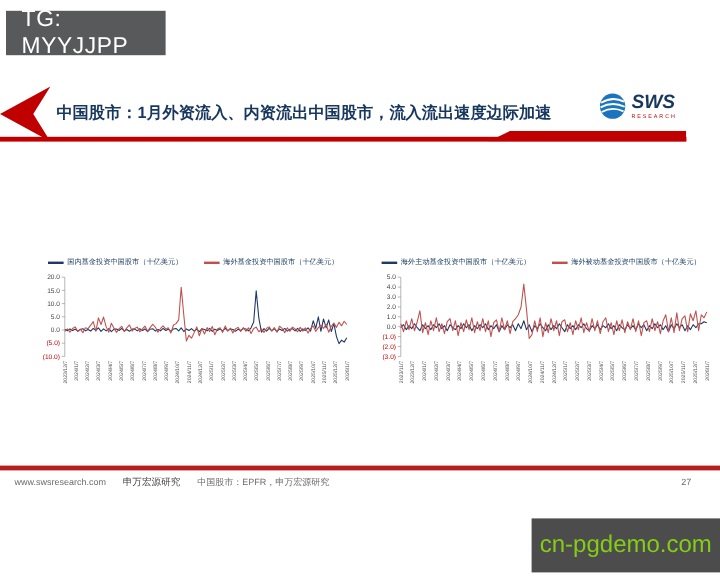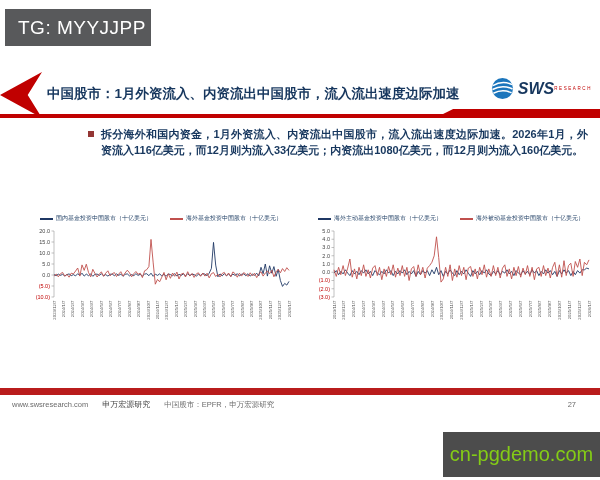--- a/index.html
+++ b/index.html
@@ -3,62 +3,62 @@
 <meta charset="utf-8">
 <style>
   html,body{margin:0;padding:0;}
   body{
     width:600px;height:480px;position:relative;overflow:hidden;
     background:#ffffff;
     font-family:"Liberation Sans","DejaVu Sans",sans-serif;
   }
   
   .tg-badge{
-    position:absolute;left:5px;top:9px;width:146px;height:37px;
+    position:absolute;left:5px;top:9px;width:133px;height:37px;
     background:#58595b;color:#fff;font-size:19px;
     display:flex;align-items:center;padding-left:13px;box-sizing:border-box;
     letter-spacing:.5px;
   }
   
-  .header{position:absolute;left:0;top:72px;width:572px;height:46px;padding-left:28px;}
+  .header{position:absolute;left:0;top:72px;width:572px;height:46px;}
   .chevron{
     position:absolute;left:0;top:0;width:42px;height:46px;background:#c00000;
     clip-path:polygon(100% 0,0 50%,100% 100%,66% 50%);
   }
   .slide-title{
     position:absolute;left:47px;top:13px;width:465px;
     font-size:13.5px;font-weight:bold;color:#17375e;white-space:nowrap;
   }
   .red-band{position:absolute;left:0;bottom:0;width:100%;height:4px;background:#c00000;}
   .red-band-accent{
     position:absolute;right:0;bottom:0;width:165px;height:9px;background:#c00000;
     clip-path:polygon(0 100%,11% 0,100% 0,100% 100%);
   }
   .logo{position:absolute;right:8px;top:5px;display:flex;align-items:center;gap:4px;}
-  .logo-text{display:flex;flex-direction:row;line-height:1;align-items:center;}
+  .logo-text{display:flex;flex-direction:column;line-height:1;}
   .logo-name{font-size:16px;font-weight:bold;color:#17375e;font-style:italic;}
   .logo-sub{font-size:4.5px;color:#c00000;letter-spacing:1.6px;margin-top:1px;}
   
   .bullets{position:absolute;left:88px;top:127px;width:500px;margin:0;padding:0;list-style:none;}
   .bullets li{
     display:flex;gap:7px;margin-bottom:8px;
     font-size:11px;font-weight:bold;color:#17375e;line-height:1.42;text-align:justify;
   }
   .bullet-sq{flex:none;width:6px;height:6px;background:#943634;margin-top:4px;}
   
   .charts{position:absolute;left:28px;top:214px;width:566px;display:flex;gap:14px;}
   .chart{display:flex;flex-direction:column;}
   .legend{display:flex;justify-content:center;gap:18px;font-size:6px;color:#17375e;
     margin-bottom:4px;white-space:nowrap;}
   .leg-item{display:inline-flex;align-items:center;gap:3px;}
   .swatch{display:inline-block;width:13px;height:2px;}
   
   .footer{
     position:absolute;left:0;top:388px;width:600px;box-sizing:border-box;
-    border-top:7px solid #b91c1c;padding:4px 24px 0 12px;
+    border-top:4px solid #b91c1c;padding:4px 24px 0 12px;
     display:flex;align-items:baseline;gap:14px;font-size:7.5px;color:#6b6b6b;
   }
   .footer .report-type{color:#444;font-size:8px;}
   .footer .spacer{flex:1;}
   
   .site-badge{
     position:absolute;right:0;top:432px;width:157px;height:45px;background:#4c4c4c;
     color:#84cc16;font-size:20px;display:flex;align-items:center;justify-content:center;
   }
 </style>
@@ -80,24 +80,20 @@
     <div class="logo-text">
       <span class="logo-name">SWS</span>
       <span class="logo-sub">RESEARCH</span>
     </div>
   </div>
   <div class="red-band"></div>
   <div class="red-band-accent"></div>
 </div>
 
 <ul class="bullets">
-  <li>
-    <span class="bullet-sq"></span>
-    <span>拆分海外和国内资金，1月外资流入、内资流出中国股市，流入流出速度边际加速。2026年1月，外资流入116亿美元，而12月则为流入33亿美元；内资流出1080亿美元，而12月则为流入160亿美元。</span>
-  </li>
 </ul>
 
 <div class="charts">
   <div class="chart">
     <div class="legend">
         <span class="leg-item">
           <span class="swatch" style="background: rgb(31, 56, 100);"></span>
           <span>国内基金投资中国股市（十亿美元）</span>
         </span>
         <span class="leg-item">

